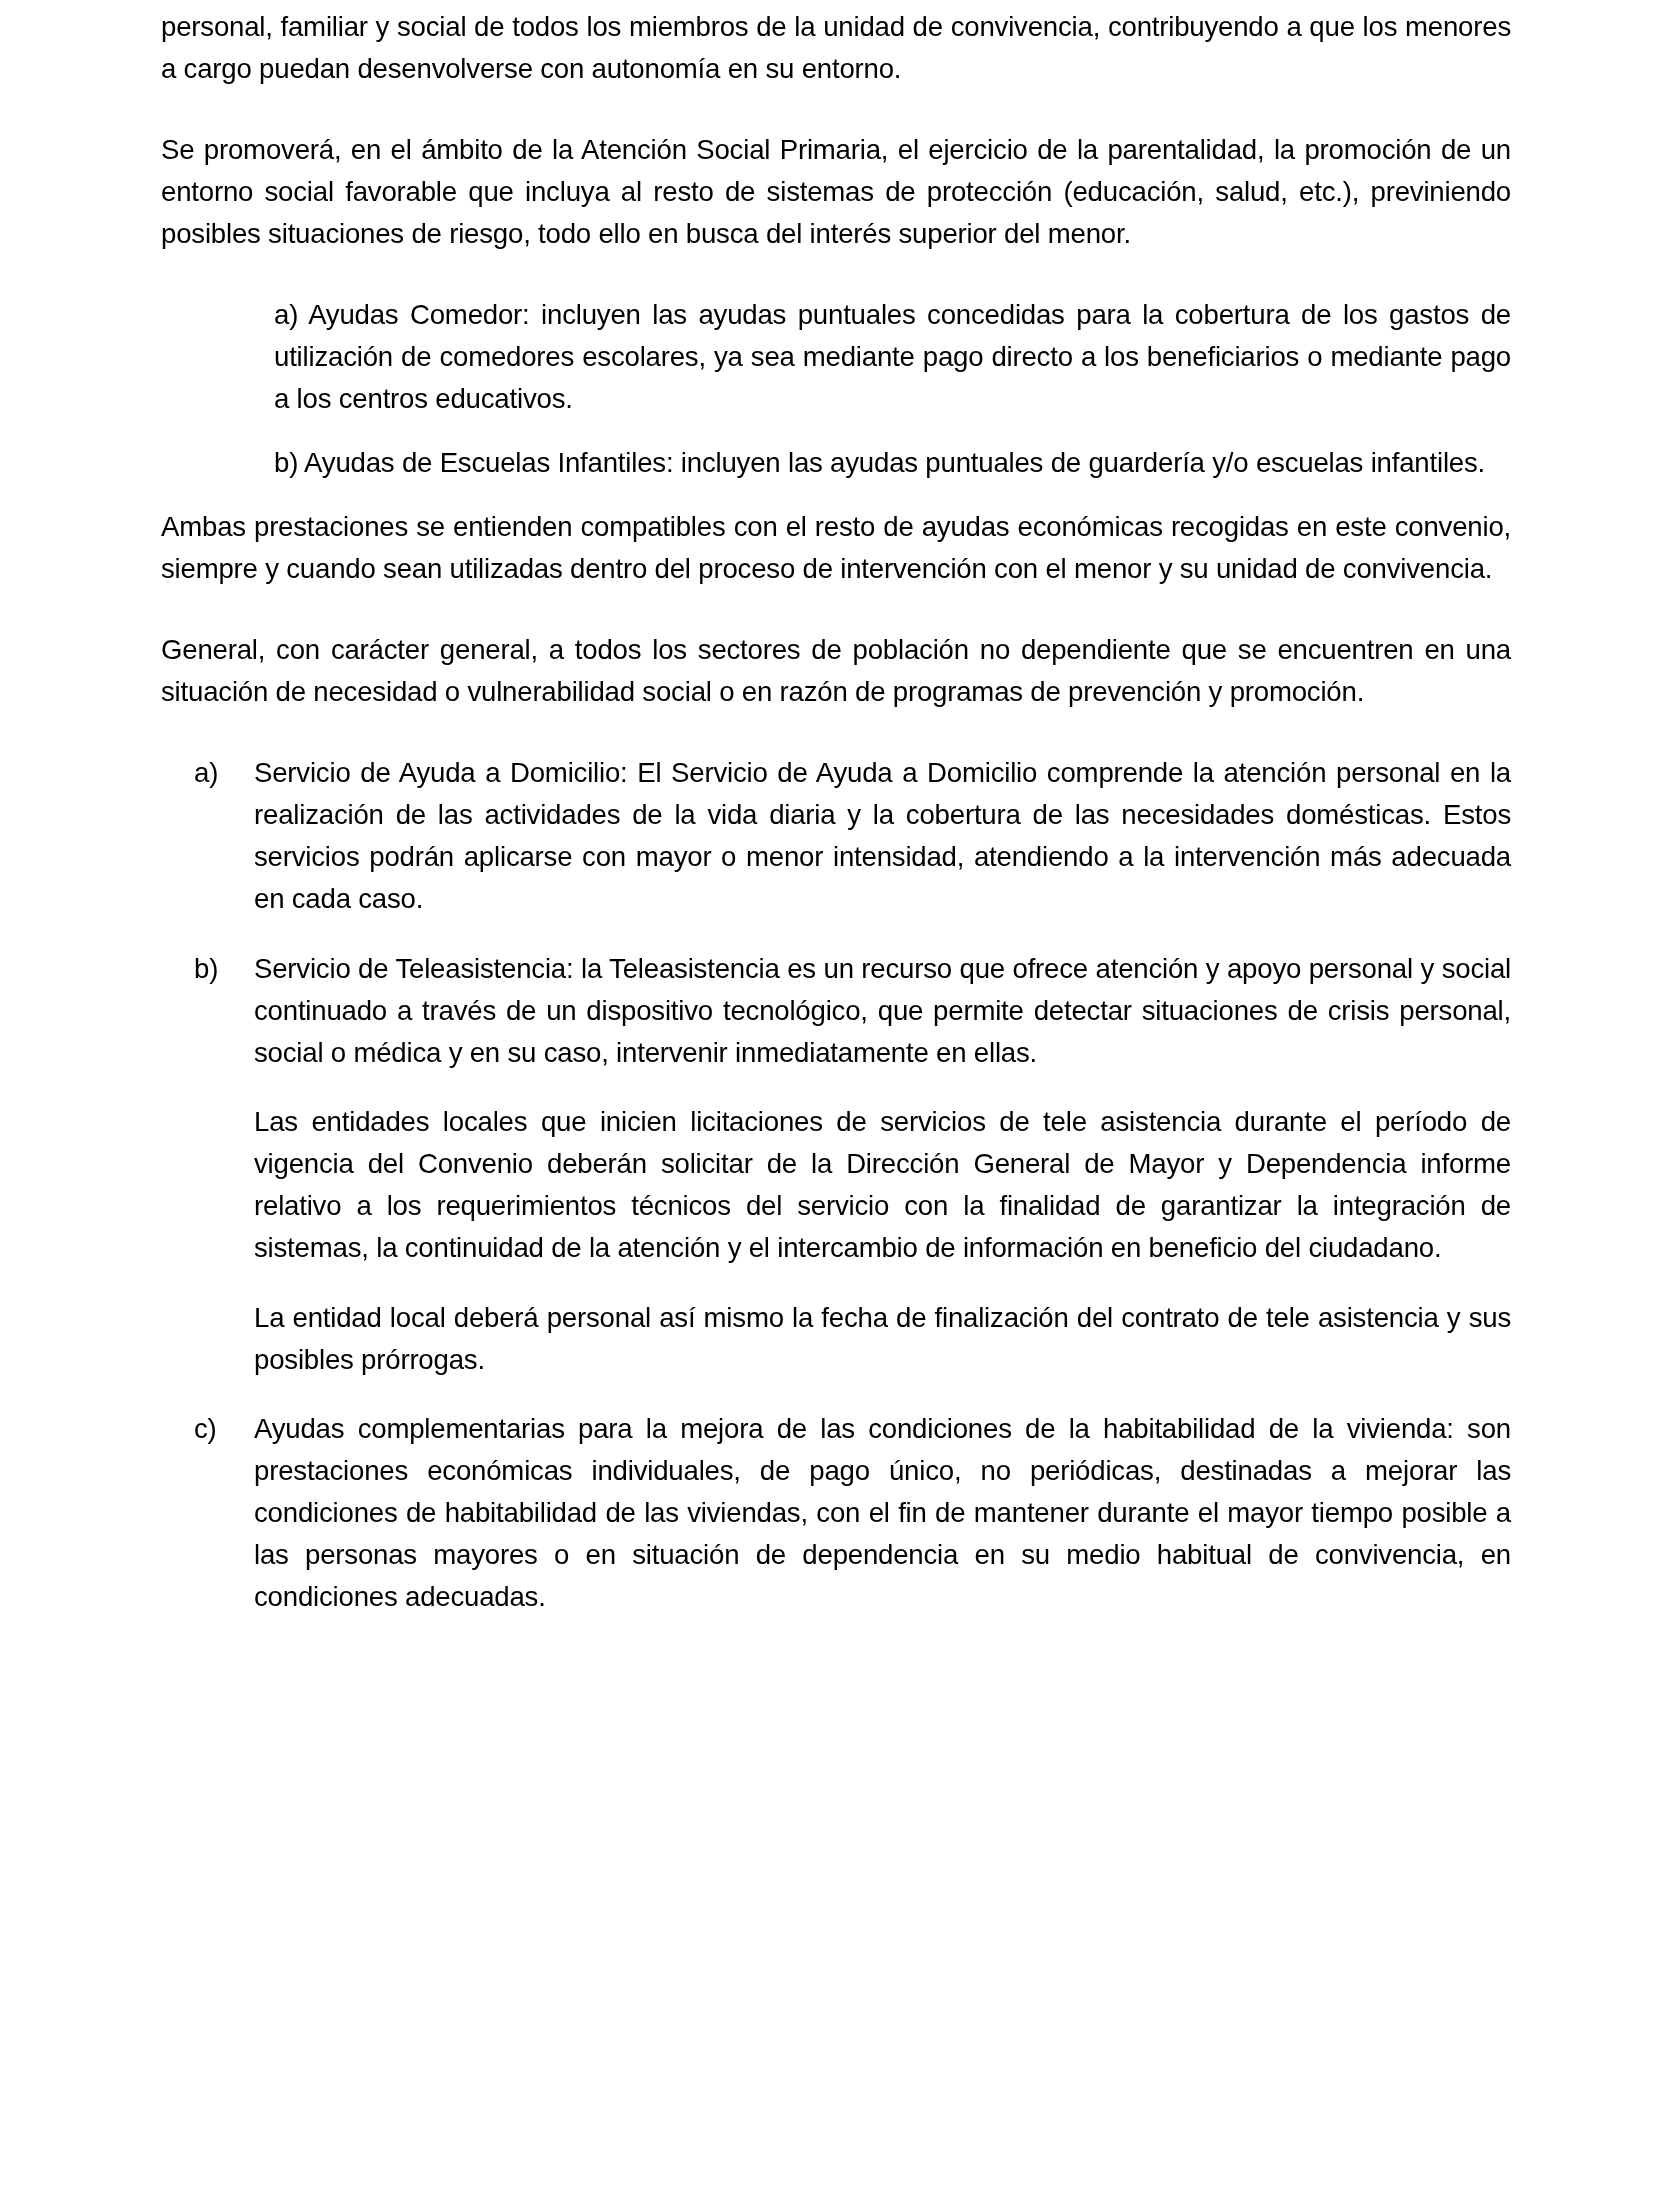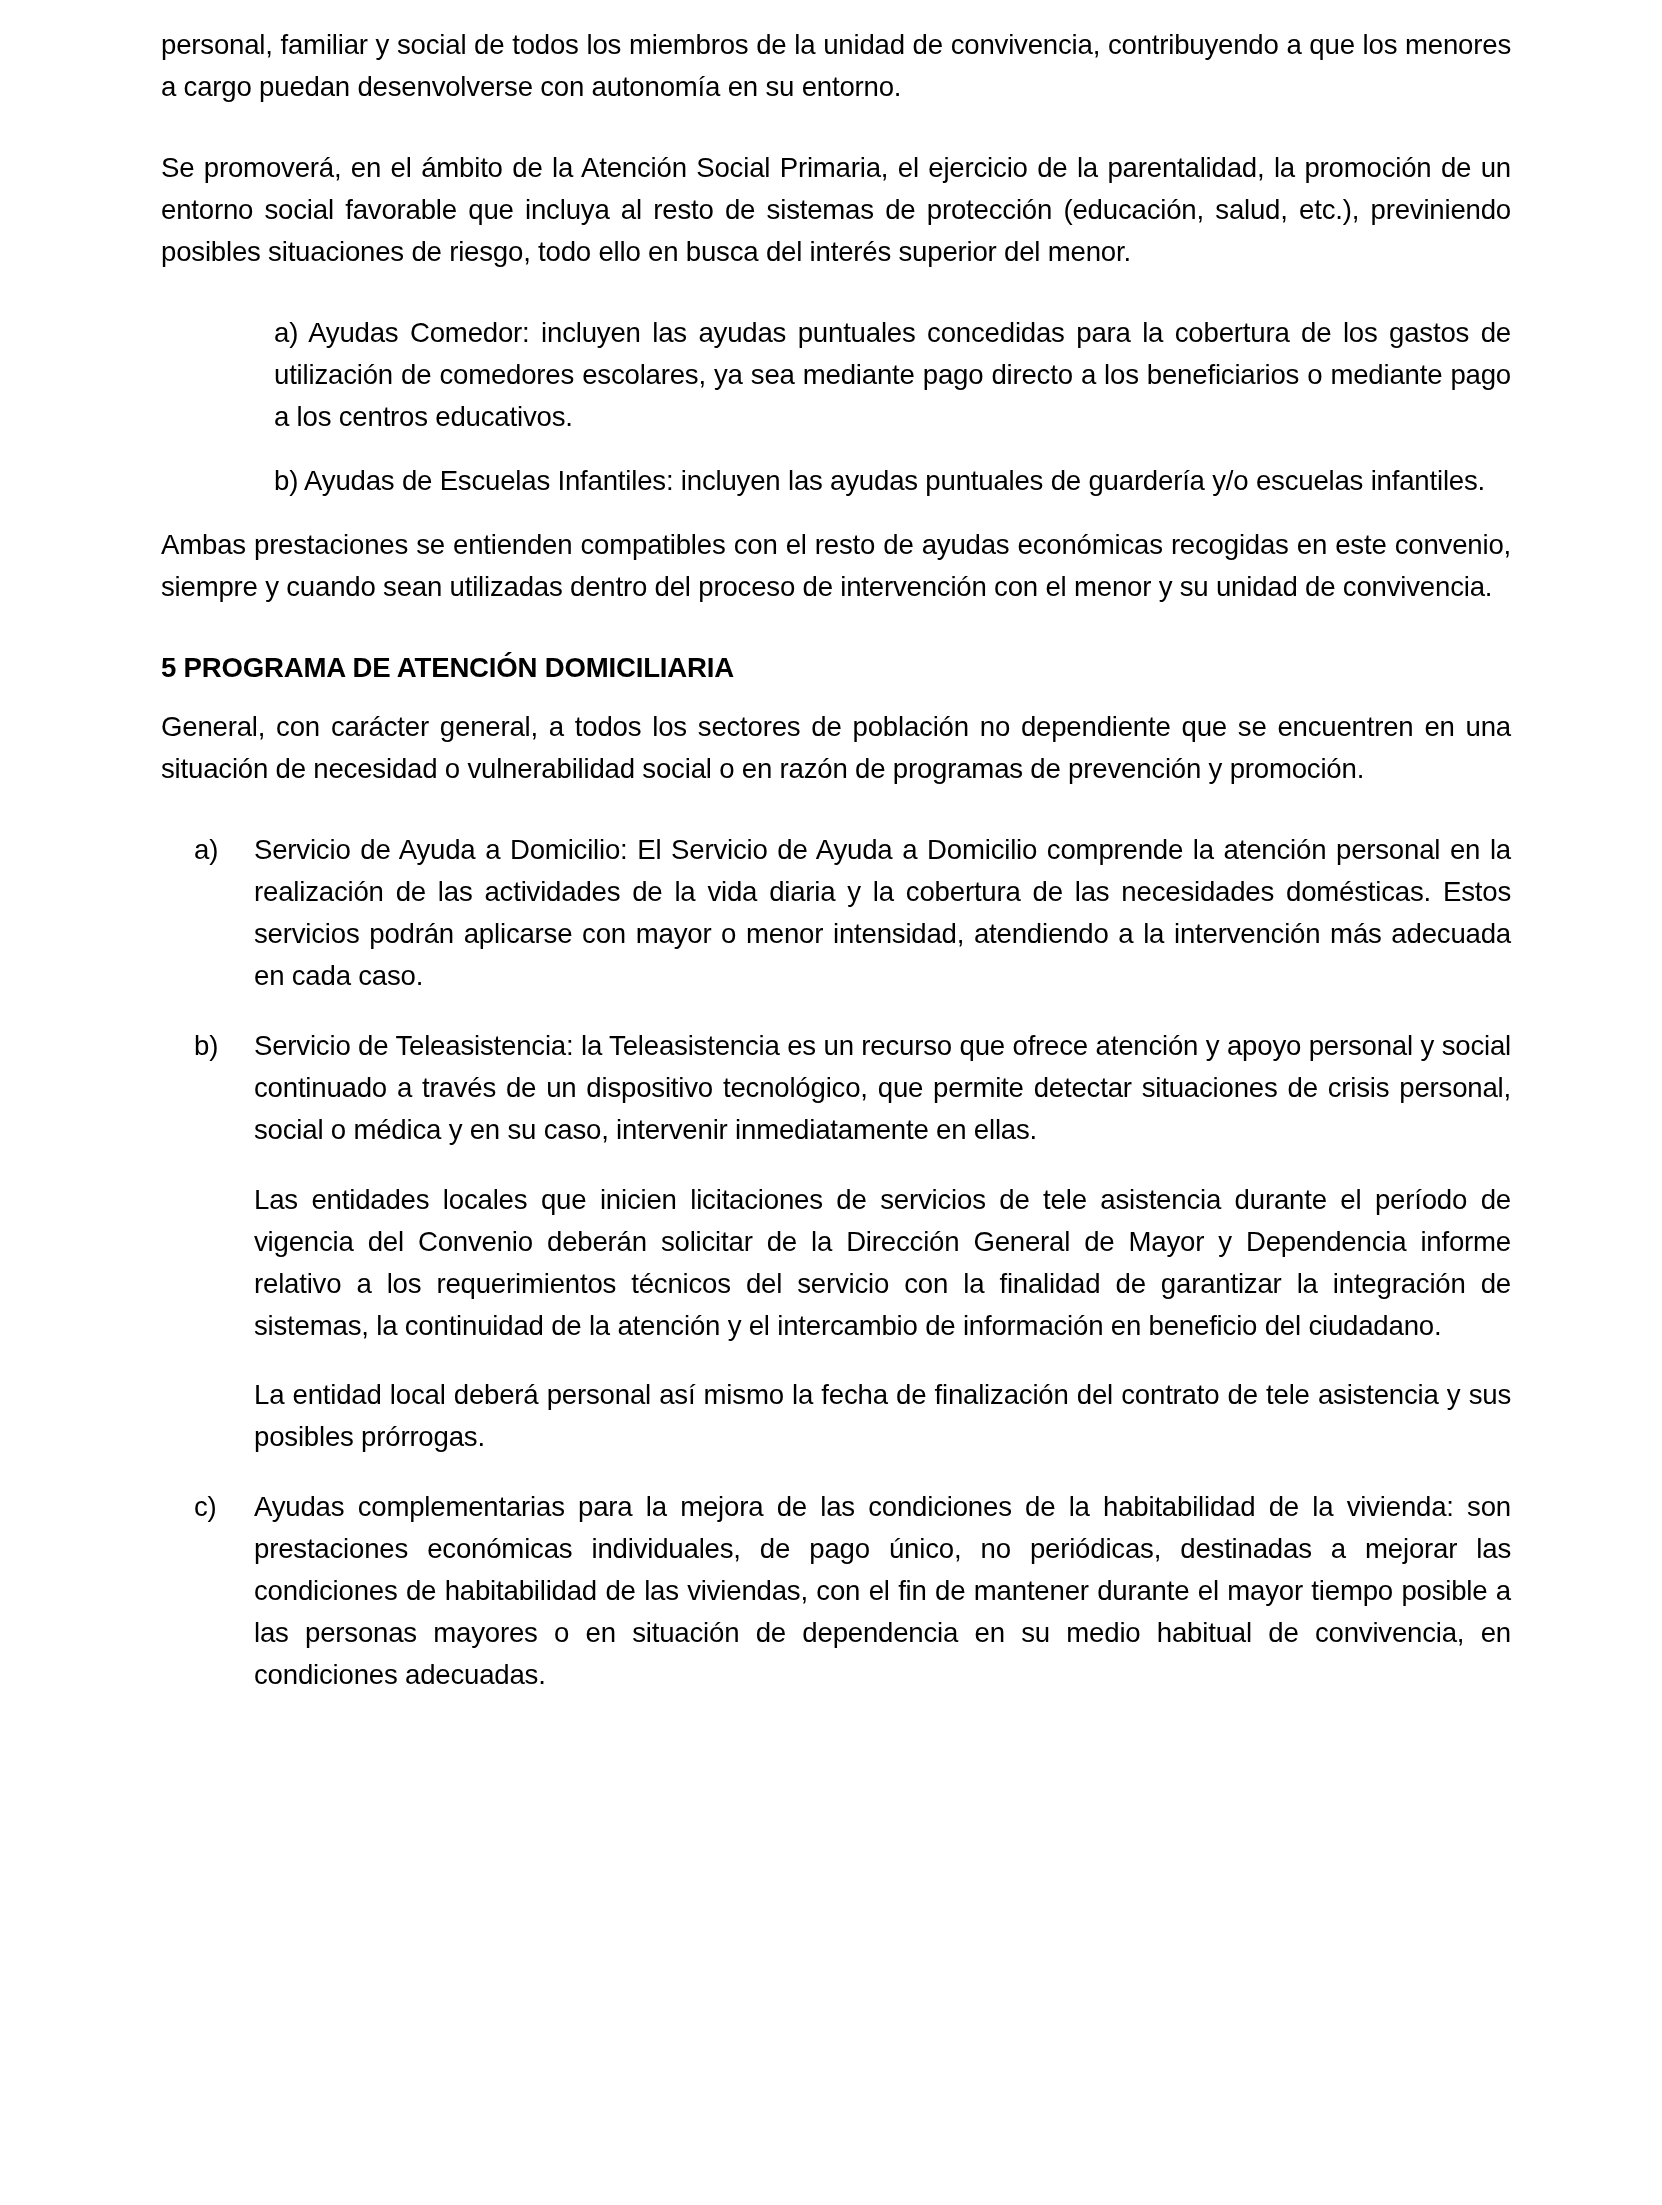--- a/index.html
+++ b/index.html
@@ -7,21 +7,21 @@
     padding: 0;
     background: #ffffff;
   }
   .page {
     position: relative;
     width: 1663px;
     height: 1822px;
     box-sizing: border-box;
     background: #ffffff;
     color: #000000;
-    padding: 24px 152px 0 161px;
+    padding: 6px 152px 0 161px;
     overflow: hidden;
     font-family: "Liberation Sans", sans-serif;
     font-size: 27.6px;
     line-height: 42px;
     letter-spacing: -0.2px;
     text-align: justify;
   }
   .para {
     margin: 0 0 39px 0;
   }
@@ -56,21 +56,20 @@
 
   <p class="para">Se promoverá, en el ámbito de la Atención Social Primaria, el ejercicio de la parentalidad, la promoción de un entorno social favorable que incluya al resto de sistemas de protección (educación, salud, etc.), previniendo posibles situaciones de riesgo, todo ello en busca del interés superior del menor.</p>
 
 
   <p class="sub">a) Ayudas Comedor: incluyen las ayudas puntuales concedidas para la cobertura de los gastos de utilización de comedores escolares, ya sea mediante pago directo a los beneficiarios o mediante pago a los centros educativos.</p>
 
   <p class="sub">b) Ayudas de Escuelas Infantiles: incluyen las ayudas puntuales de guardería y/o escuelas infantiles.</p>
 
   <p class="para">Ambas prestaciones se entienden compatibles con el resto de ayudas económicas recogidas en este convenio, siempre y cuando sean utilizadas dentro del proceso de intervención con el menor y su unidad de convivencia.</p>
 
-  <h2 class="heading" style="font-size: inherit;">5 PROGRAMA DE ATENCIÓN DOMICILIARIA</h2>
 
   <p class="para">General, con carácter general, a todos los sectores de población no dependiente que se encuentren en una situación de necesidad o vulnerabilidad social o en razón de programas de prevención y promoción.</p>
 
   <div class="litem">
     <span class="marker">a)</span>
     <div>Servicio de Ayuda a Domicilio: El Servicio de Ayuda a Domicilio comprende la atención personal en la realización de las actividades de la vida diaria y la cobertura de las necesidades domésticas. Estos servicios podrán aplicarse con mayor o menor intensidad, atendiendo a la intervención más adecuada en cada caso.</div>
   </div>
 
   <div class="litem">
     <span class="marker">b)</span>

